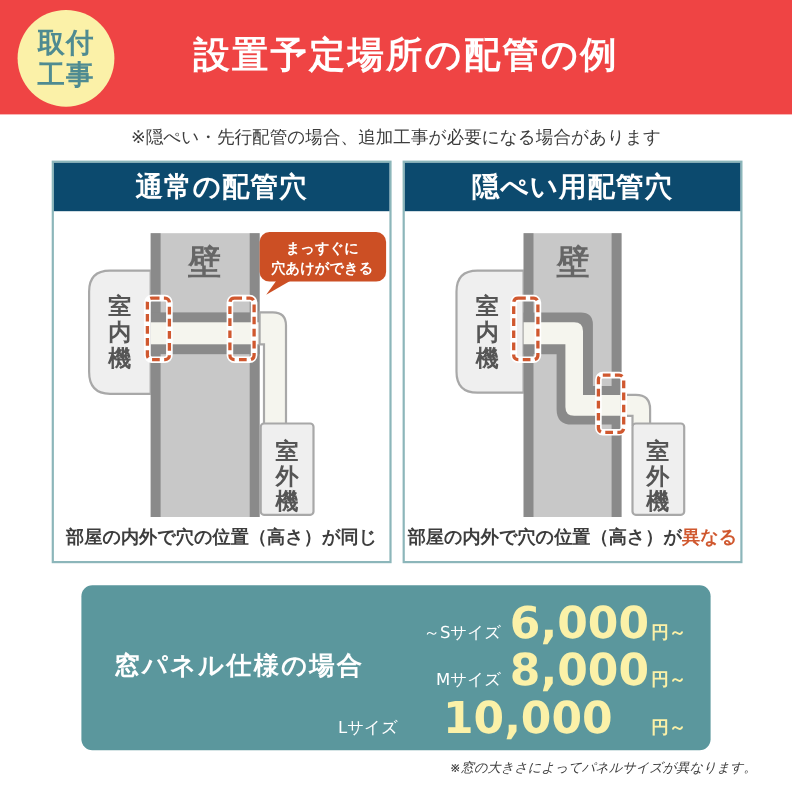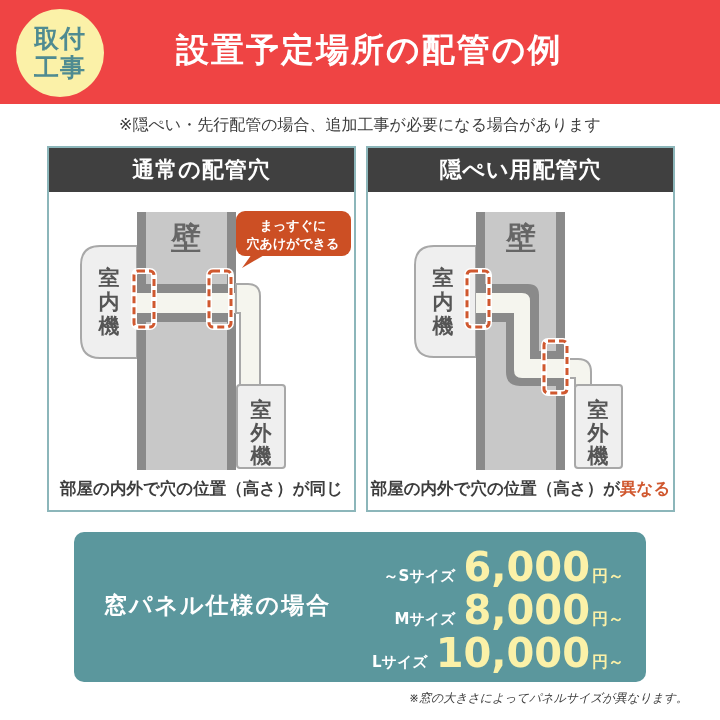--- a/index.html
+++ b/index.html
@@ -10,35 +10,35 @@
   .badge { position:absolute; left:16px; top:9px; width:88px; height:88px; border-radius:50%;
            background:#fbf1a8; display:flex; flex-direction:column; align-items:center; justify-content:center; }
   .badge span { color:#4f8b91; font-weight:bold; font-size:25px; line-height:29px; letter-spacing:1px; }
   .title { position:absolute; left:176px; top:28px; color:#ffffff; font-weight:bold; font-size:33px; letter-spacing:2px; line-height:44px; }
 
   .notice { position:absolute; left:0; top:113px; width:720px; text-align:center; font-size:16px; color:#3d3d3d; line-height:24px; }
 
   .card { position:absolute; top:146px; width:309px; height:366px; border:2px solid #8cb6ba; background:#ffffff; }
   .card.left { left:47px; }
   .card.right { left:366px; }
-  .card-head { position:absolute; left:0; top:0; right:0; height:44px; background:#404040;
-               color:#ffffff; font-weight:bold; font-size:22px; text-align:center; line-height:44px; letter-spacing:1px; }
+  .card-head { position:absolute; left:0; top:0; right:0; height:44px; background:#0c4a6e;
+               color:#ffffff; font-weight:bold; font-size:25px; text-align:center; line-height:44px; letter-spacing:1px; }
   .card-foot { position:absolute; left:0; right:0; top:330px; text-align:center; font-size:16.5px; font-weight:bold; color:#3d3d3d; }
   .card-foot .accent { color:#d0582f; }
 
   .diagram { position:absolute; left:0; top:0; width:720px; height:720px; pointer-events:none; }
   .vtext { font-weight:bold; fill:#555555; font-size:21px; }
 
   .panel { position:absolute; left:74px; top:532px; width:572px; height:150px; background:#5b979d; border-radius:10px; }
   .panel-label { position:absolute; left:30px; top:58px; color:#ffffff; font-weight:bold; font-size:23px; letter-spacing:2px; }
   .price-row { position:absolute; right:22px; height:42px; display:flex; align-items:baseline; justify-content:flex-end; }
-  .price-row .size { color:#ffffff; font-weight:bold; font-size:15px; margin-right:8px;margin-left:28px; }
+  .price-row .size { color:#ffffff; font-weight:normal; font-size:15px; margin-right:8px;margin-left:28px; }
   .price-row .amount { color:#fbf1a8; font-weight:bold; font-size:40px; letter-spacing:0px; }
   .price-row .unit { color:#fbf1a8; font-weight:bold; font-size:16px; margin-left:2px; }
-  .row-s { top:12px; } .row-m { top:55px; } .row-l { top:98px; }
+  .row-s { top:12px; } .row-m { top:55px; } .row-l { top:98px;gap:33px; }
 
   .footnote { position:absolute; right:32px; top:690px; font-size:12px; color:#3d3d3d;font-style:italic; }
 </style>
 </head>
 <body>
 
 <div class="header">
   <div class="badge">
     <span>取付</span>
     <span>工事</span>

